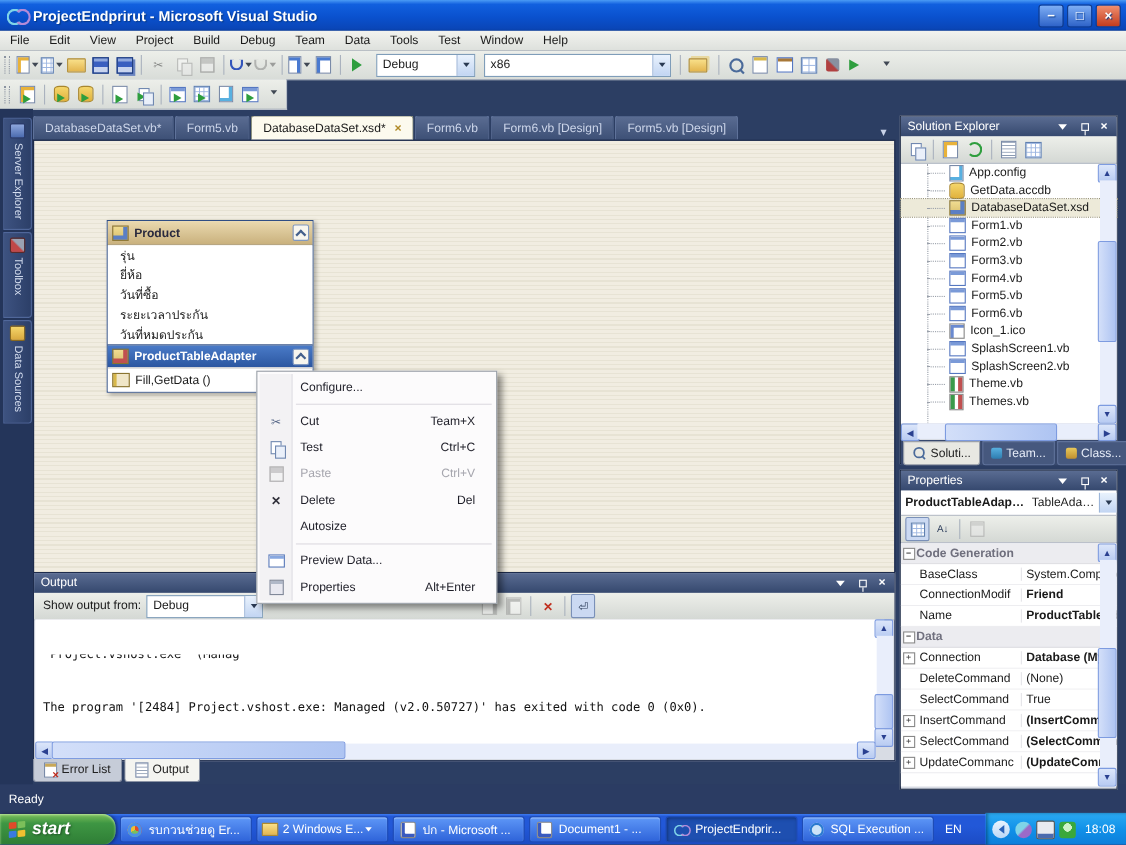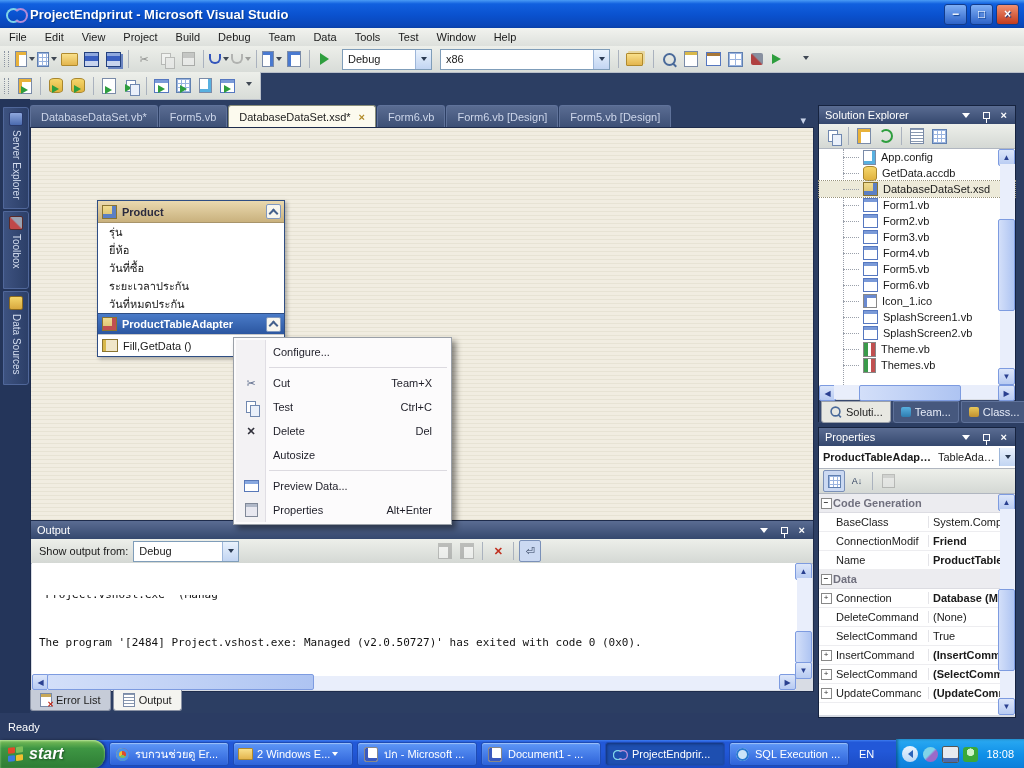--- a/index.html
+++ b/index.html
@@ -734,20 +734,27 @@
         <span class="lbl">Cut</span>
         <span class="sc">Team+X</span>
       </div>
     <div class="cmi">
         <span class="gut">
           <span class="mi-copy"></span>
         </span>
         <span class="lbl">Test</span>
         <span class="sc">Ctrl+C</span>
       </div>
+    <div class="cmi dis">
+        <span class="gut">
+          <span class="mi-paste dim"></span>
+        </span>
+        <span class="lbl">Paste</span>
+        <span class="sc">Ctrl+V</span>
+      </div>
     <div class="cmi">
         <span class="gut">
           <span style="font-weight:bold;color:#30303A;">✕</span>
         </span>
         <span class="lbl">Delete</span>
         <span class="sc">Del</span>
       </div>
     <div class="cmi">
         <span class="gut"></span>
         <span class="lbl">Autosize</span>

